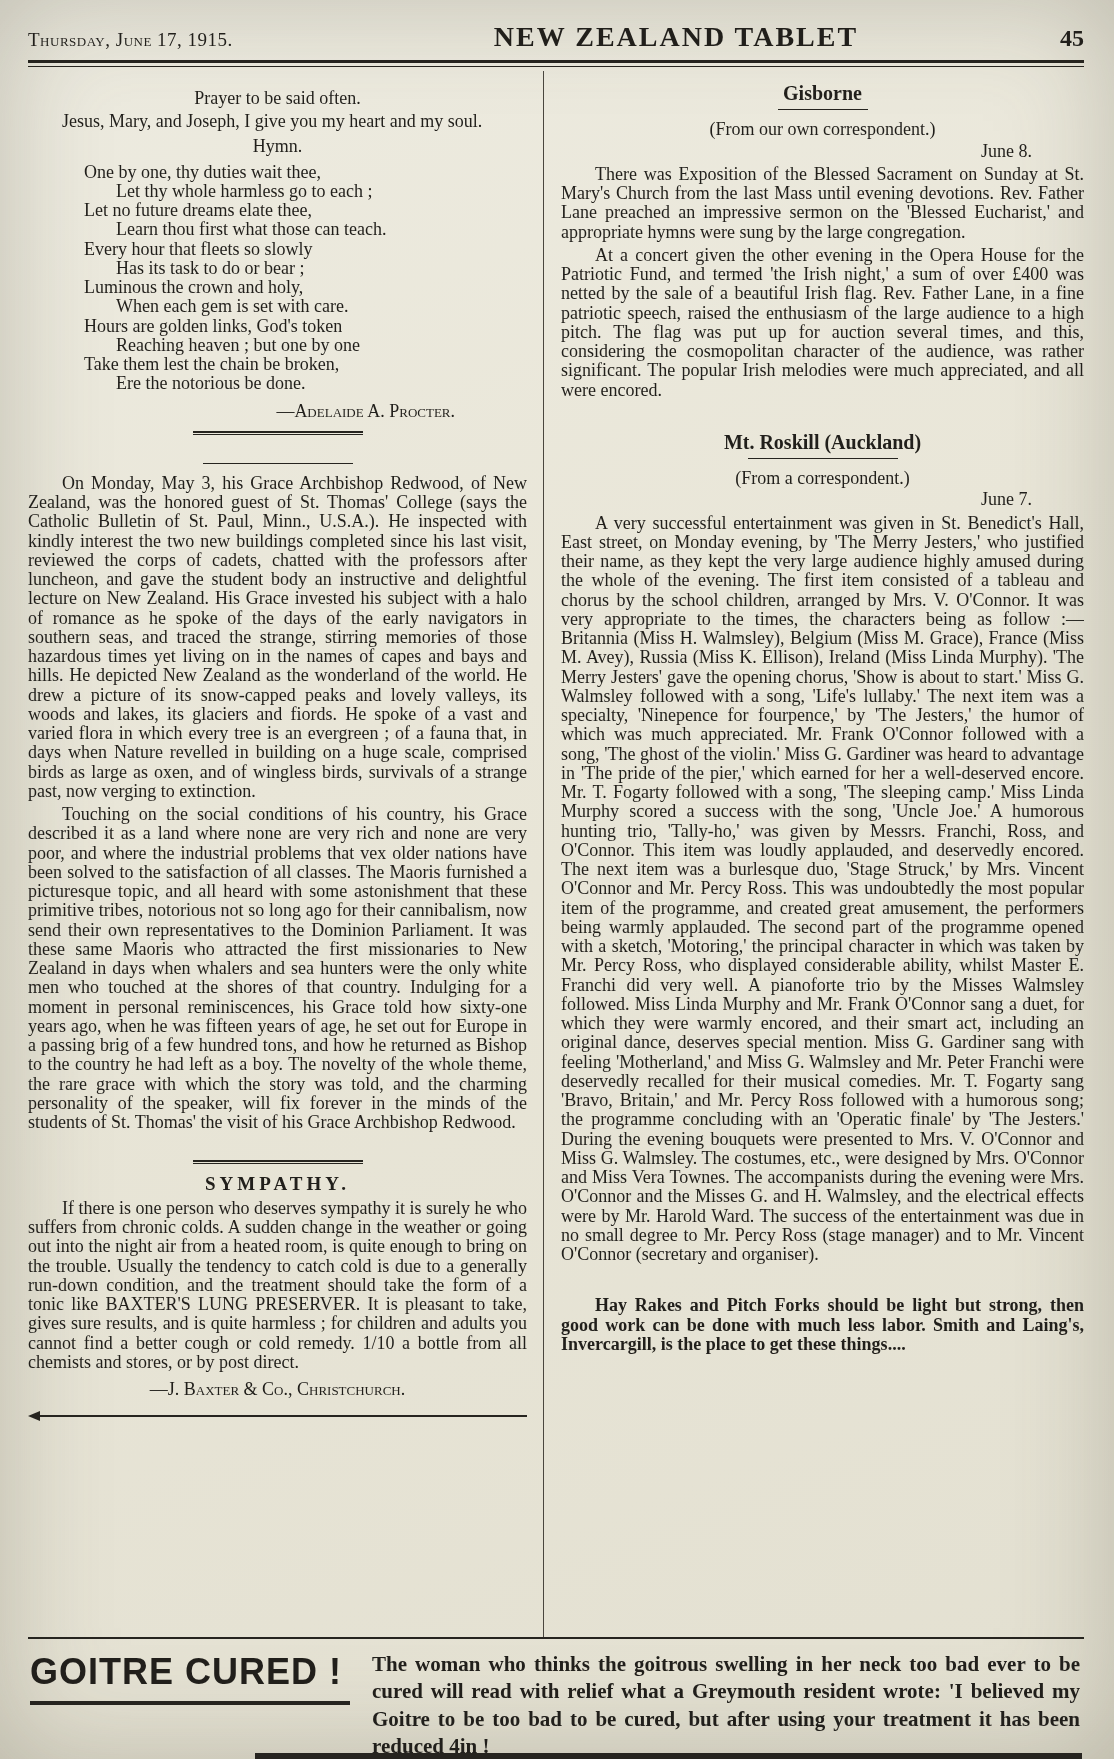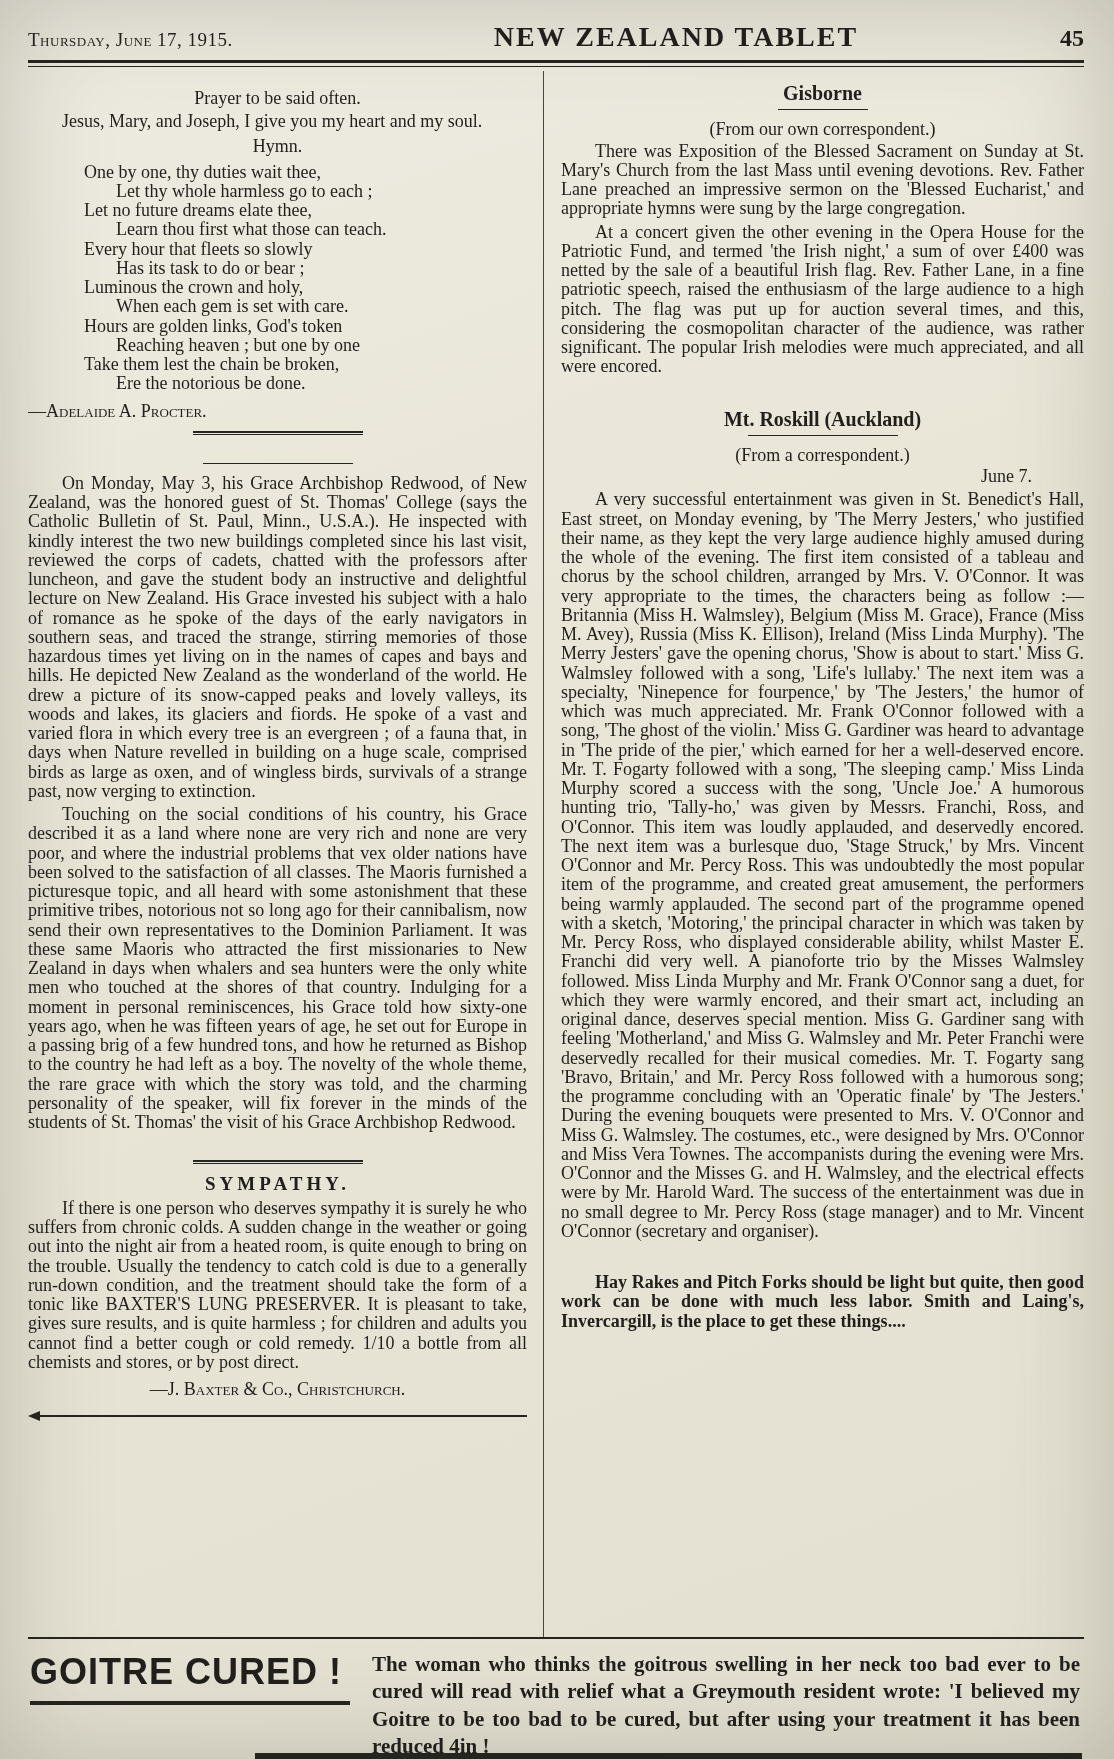--- a/index.html
+++ b/index.html
@@ -33,21 +33,21 @@
 
   p.body-par { margin: 0 0 4px; text-align: justify; text-indent: 34px; }
   .bold-par { font-weight: bold; }
 
   .centered-title { text-align: center; margin: 6px 0 4px; }
 
   .verse { margin: 6px 0 8px 56px; }
   .verse-line { white-space: nowrap; }
   .verse-line.alt { margin-left: 32px; }
 
-  .attribution { padding-right: 72px; font-variant: small-caps; margin: 8px 0 4px; }
+  .attribution { text-align: right; padding-right: 72px; font-variant: small-caps; margin: 8px 0 4px; }
   .attribution.centered { text-align: center; padding-right: 0; }
 
   .double-rule { border-top: 2px solid #26241f; border-bottom: 1px solid #26241f; height: 4px; }
   .double-rule.short { width: 170px; margin: 10px auto; }
   .thin-rule { border-top: 1.5px solid #26241f; width: 150px; margin: 5px auto 10px; }
   .thin-rule.narrow { width: 90px; }
 
   .sans-heading { font-family: "Liberation Sans", sans-serif; font-weight: bold; font-size: 21px; letter-spacing: 1px; text-align: center; margin: 0 0 2px; }
   .serif-heading { font-weight: bold; font-size: 20px; text-align: center; margin: 0; }
   .serif-heading.spaced { letter-spacing: 4px; font-size: 19px; margin-bottom: 4px; }
@@ -130,34 +130,35 @@
     </div>
 
     <div class="col-divider"></div>
 
     <div class="col col-right">
 
       <section class="sec">
         <h2 class="serif-heading">Gisborne</h2>
         <div class="thin-rule narrow"></div>
         <div class="byline">(From our own correspondent.)</div>
+        <div class="dateline">June 8.</div>
         <p class="body-par">There was Exposition of the Blessed Sacrament on Sunday at St. Mary's Church from the last Mass until evening devotions. Rev. Father Lane preached an impressive sermon on the 'Blessed Eucharist,' and appropriate hymns were sung by the large congregation.</p>
         <p class="body-par">At a concert given the other evening in the Opera House for the Patriotic Fund, and termed 'the Irish night,' a sum of over £400 was netted by the sale of a beautiful Irish flag. Rev. Father Lane, in a fine patriotic speech, raised the enthusiasm of the large audience to a high pitch. The flag was put up for auction several times, and this, considering the cosmopolitan character of the audience, was rather significant. The popular Irish melodies were much appreciated, and all were encored.</p>
       </section>
 
       <section class="sec">
         <h2 class="serif-heading">Mt. Roskill (Auckland)</h2>
         <div class="thin-rule"></div>
         <div class="byline">(From a correspondent.)</div>
         <div class="dateline">June 7.</div>
         <p class="body-par">A very successful entertainment was given in St. Benedict's Hall, East street, on Monday evening, by 'The Merry Jesters,' who justified their name, as they kept the very large audience highly amused during the whole of the evening. The first item consisted of a tableau and chorus by the school children, arranged by Mrs. V. O'Connor. It was very appropriate to the times, the characters being as follow :—Britannia (Miss H. Walmsley), Belgium (Miss M. Grace), France (Miss M. Avey), Russia (Miss K. Ellison), Ireland (Miss Linda Murphy). 'The Merry Jesters' gave the opening chorus, 'Show is about to start.' Miss G. Walmsley followed with a song, 'Life's lullaby.' The next item was a specialty, 'Ninepence for fourpence,' by 'The Jesters,' the humor of which was much appreciated. Mr. Frank O'Connor followed with a song, 'The ghost of the violin.' Miss G. Gardiner was heard to advantage in 'The pride of the pier,' which earned for her a well-deserved encore. Mr. T. Fogarty followed with a song, 'The sleeping camp.' Miss Linda Murphy scored a success with the song, 'Uncle Joe.' A humorous hunting trio, 'Tally-ho,' was given by Messrs. Franchi, Ross, and O'Connor. This item was loudly applauded, and deservedly encored. The next item was a burlesque duo, 'Stage Struck,' by Mrs. Vincent O'Connor and Mr. Percy Ross. This was undoubtedly the most popular item of the programme, and created great amusement, the performers being warmly applauded. The second part of the programme opened with a sketch, 'Motoring,' the principal character in which was taken by Mr. Percy Ross, who displayed considerable ability, whilst Master E. Franchi did very well. A pianoforte trio by the Misses Walmsley followed. Miss Linda Murphy and Mr. Frank O'Connor sang a duet, for which they were warmly encored, and their smart act, including an original dance, deserves special mention. Miss G. Gardiner sang with feeling 'Motherland,' and Miss G. Walmsley and Mr. Peter Franchi were deservedly recalled for their musical comedies. Mr. T. Fogarty sang 'Bravo, Britain,' and Mr. Percy Ross followed with a humorous song; the programme concluding with an 'Operatic finale' by 'The Jesters.' During the evening bouquets were presented to Mrs. V. O'Connor and Miss G. Walmsley. The costumes, etc., were designed by Mrs. O'Connor and Miss Vera Townes. The accompanists during the evening were Mrs. O'Connor and the Misses G. and H. Walmsley, and the electrical effects were by Mr. Harold Ward. The success of the entertainment was due in no small degree to Mr. Percy Ross (stage manager) and to Mr. Vincent O'Connor (secretary and organiser).</p>
       </section>
 
       <section class="sec notice">
-        <p class="body-par bold-par">Hay Rakes and Pitch Forks should be light but quite, then good work can be done with much less labor. Smith and Laing's, Invercargill, is the place to get these things....</p>
+        <p class="body-par bold-par">Hay Rakes and Pitch Forks should be light but strong, then good work can be done with much less labor. Smith and Laing's, Invercargill, is the place to get these things....</p>
       </section>
 
     </div>
   </div>
 
   <div class="footer-rule"></div>
   <div class="footer-ad">
     <div class="ad-title">GOITRE CURED !</div>
     <div class="ad-text">The woman who thinks the goitrous swelling in her neck too bad ever to be cured will read with relief what a Greymouth resident wrote: 'I believed my Goitre to be too bad to be cured, but after using your treatment it has been reduced 4in !</div>
   </div>

